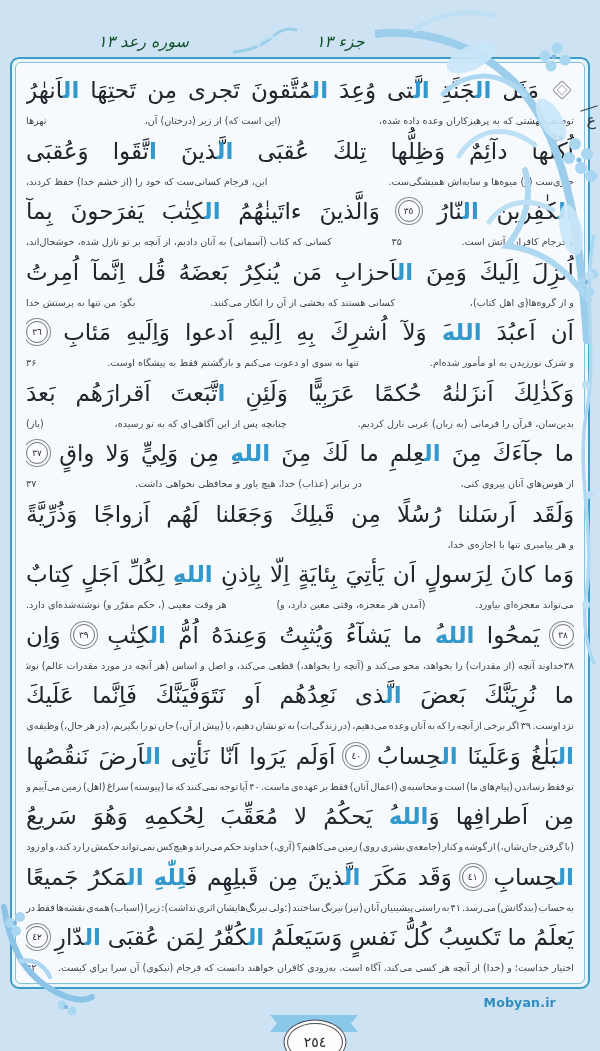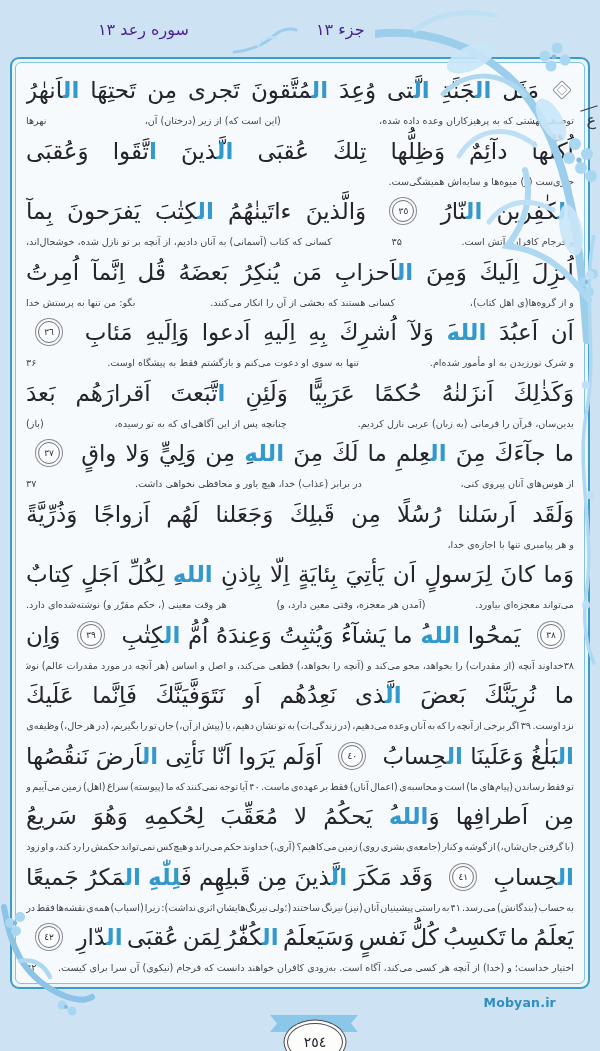--- a/index.html
+++ b/index.html
@@ -4,21 +4,21 @@
 <style>
   html,body{margin:0;padding:0;}
   .stage{
     position:relative;width:600px;height:1051px;overflow:hidden;
     background:#cde3f3;
     font-family:"DejaVu Sans", sans-serif;
     direction:rtl;
   }
   
   .hdr-juz,.hdr-surah{
-    position:absolute;top:20px;font-size:16px;color:#4c1d95;white-space:nowrap;
+    position:absolute;top:32px;font-size:16px;color:#14532d;white-space:nowrap;font-style:italic;
   }
   .hdr-juz{left:288px;margin-left:28px;}
   .hdr-surah{left:98px;}
   
   .frame{
     position:absolute;left:10px;right:10px;top:57px;bottom:62px;
     border:2.5px solid #3d9cc6;border-radius:9px;background:#e9f4fb;
   }
   .frame-inner{
     position:absolute;inset:3px;border:1.2px solid #84c1da;border-radius:6px;
@@ -36,21 +36,21 @@
   .blu{color:#3399cc;font-weight:bold;}
   .fa{
     height:20px;display:flex;justify-content:space-between;align-items:center;
     direction:rtl;font-size:9.6px;color:#3f3f49;white-space:nowrap;
   }
   .fa span{display:inline-block;}
   .vnum{
     flex:0 0 auto;width:20px;height:20px;border-radius:50%;
     border:1px solid #70707c;box-shadow:0 0 0 2px #f6fafd,0 0 0 3px #8a8a96;
     display:inline-flex;align-items:center;justify-content:center;
-    font-size:9px;color:#2c2c34;background:#fbfdfe;margin:0 12px;text-align:right;
+    font-size:9px;color:#2c2c34;background:#fbfdfe;margin:0 0;text-align:right;
   }
   .rosette{
     flex:0 0 auto;position:relative;width:12px;height:12px;margin:0 5px;
     border:1.5px solid #8f8f9b;transform:rotate(45deg);border-radius:2px;background:#fff;
   }
   .rosette::after{content:'';position:absolute;inset:2px;border:1px solid #b9b9c2;border-radius:1px;}
   
   .ruku{
     position:absolute;right:2px;top:100px;width:22px;height:40px;color:#3a3a42;
   }
@@ -122,20 +122,21 @@
         <span class="aw">دآئِمٌ</span>
         <span class="aw">وَظِلُّها</span>
         <span class="aw">تِلكَ</span>
         <span class="aw">عُقبَى</span>
         <span class="aw"><b class="blu">ال</b>َّذينَ</span>
         <span class="aw"><b class="blu">ا</b>تَّقَوا</span>
         <span class="aw">وَعُقبَى</span>
       </div>
       <div class="fa">
         <span>جاری‌ست (و) میوه‌ها و سایه‌اش همیشگی‌ست.</span>
+        <span>این، فرجام کسانی‌ست که خود را (از خشم خدا) حفظ کردند،</span>
       </div>
       <div class="ar">
         <span class="aw"><b class="blu">ال</b>كٰفِرينَ</span>
         <span class="aw"><b class="blu">ال</b>نّارُ</span>
         <span class="vnum">٣٥</span>
         <span class="aw">وَالَّذينَ</span>
         <span class="aw">ءاتَينٰهُمُ</span>
         <span class="aw"><b class="blu">ال</b>كِتٰبَ</span>
         <span class="aw">يَفرَحونَ</span>
         <span class="aw">بِمآ</span>

